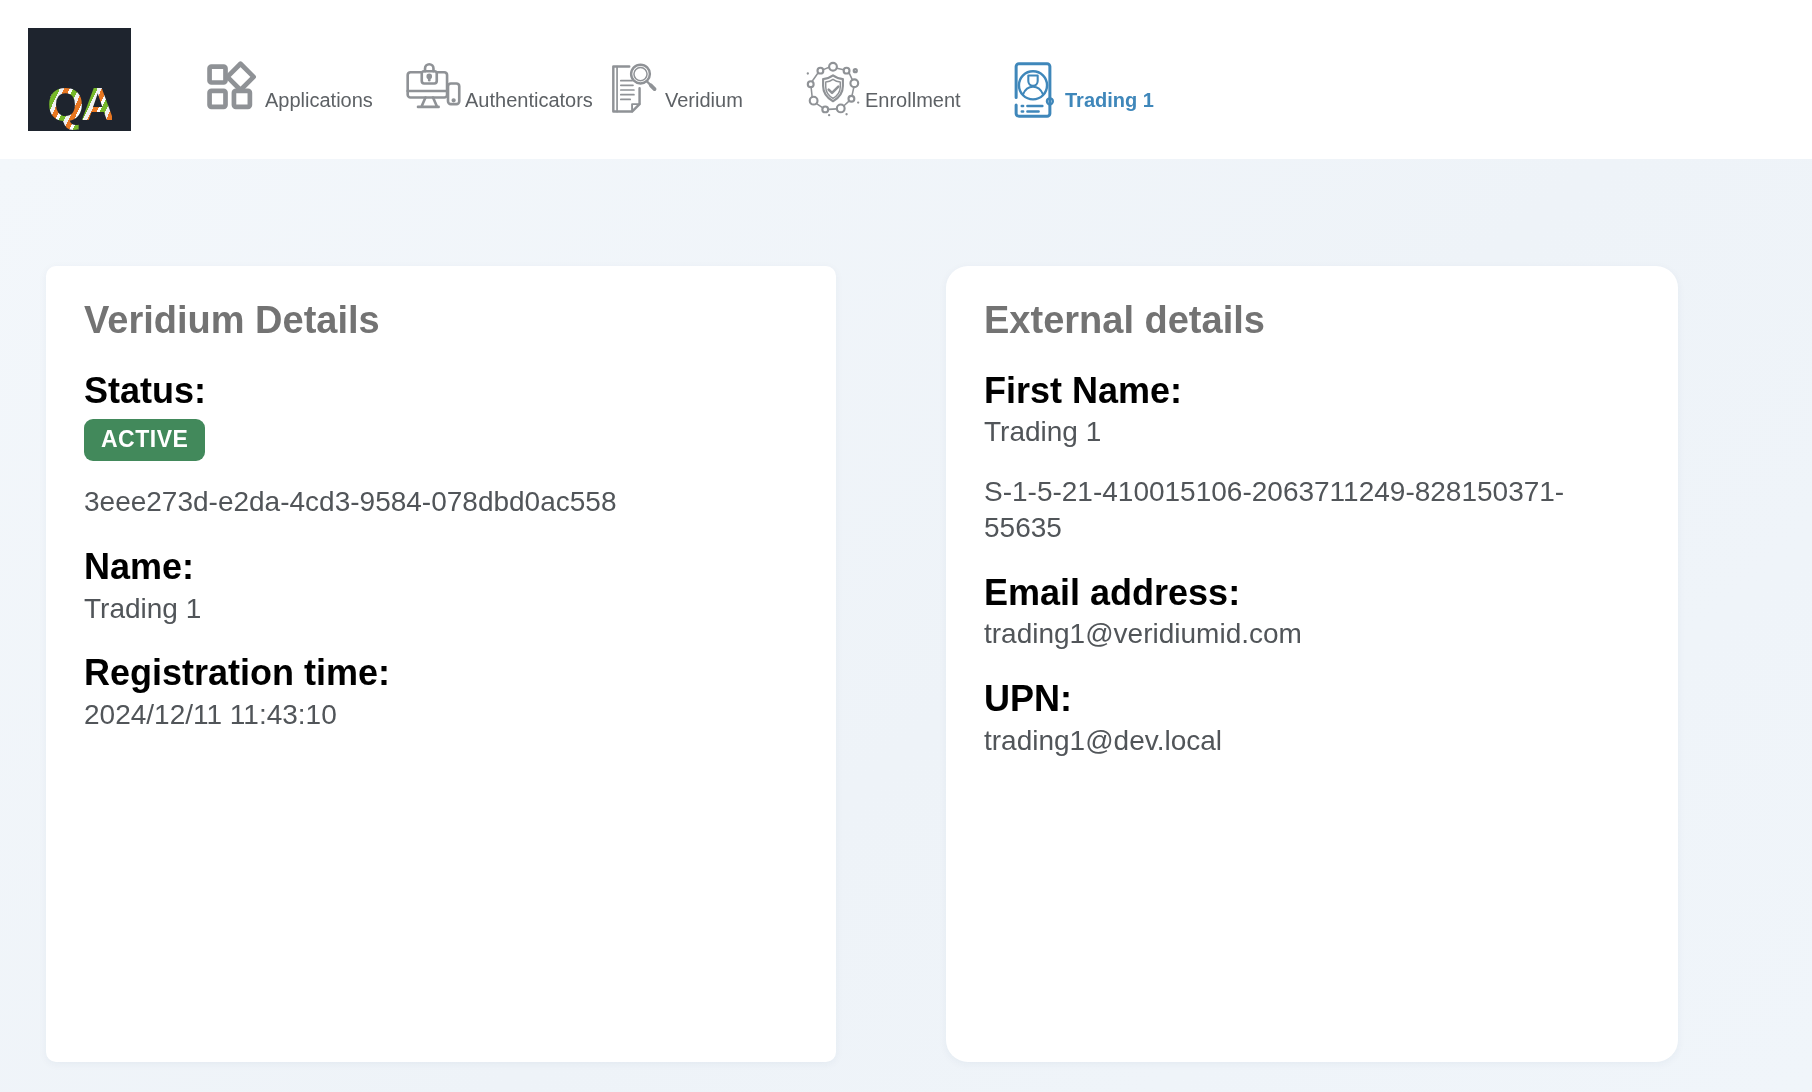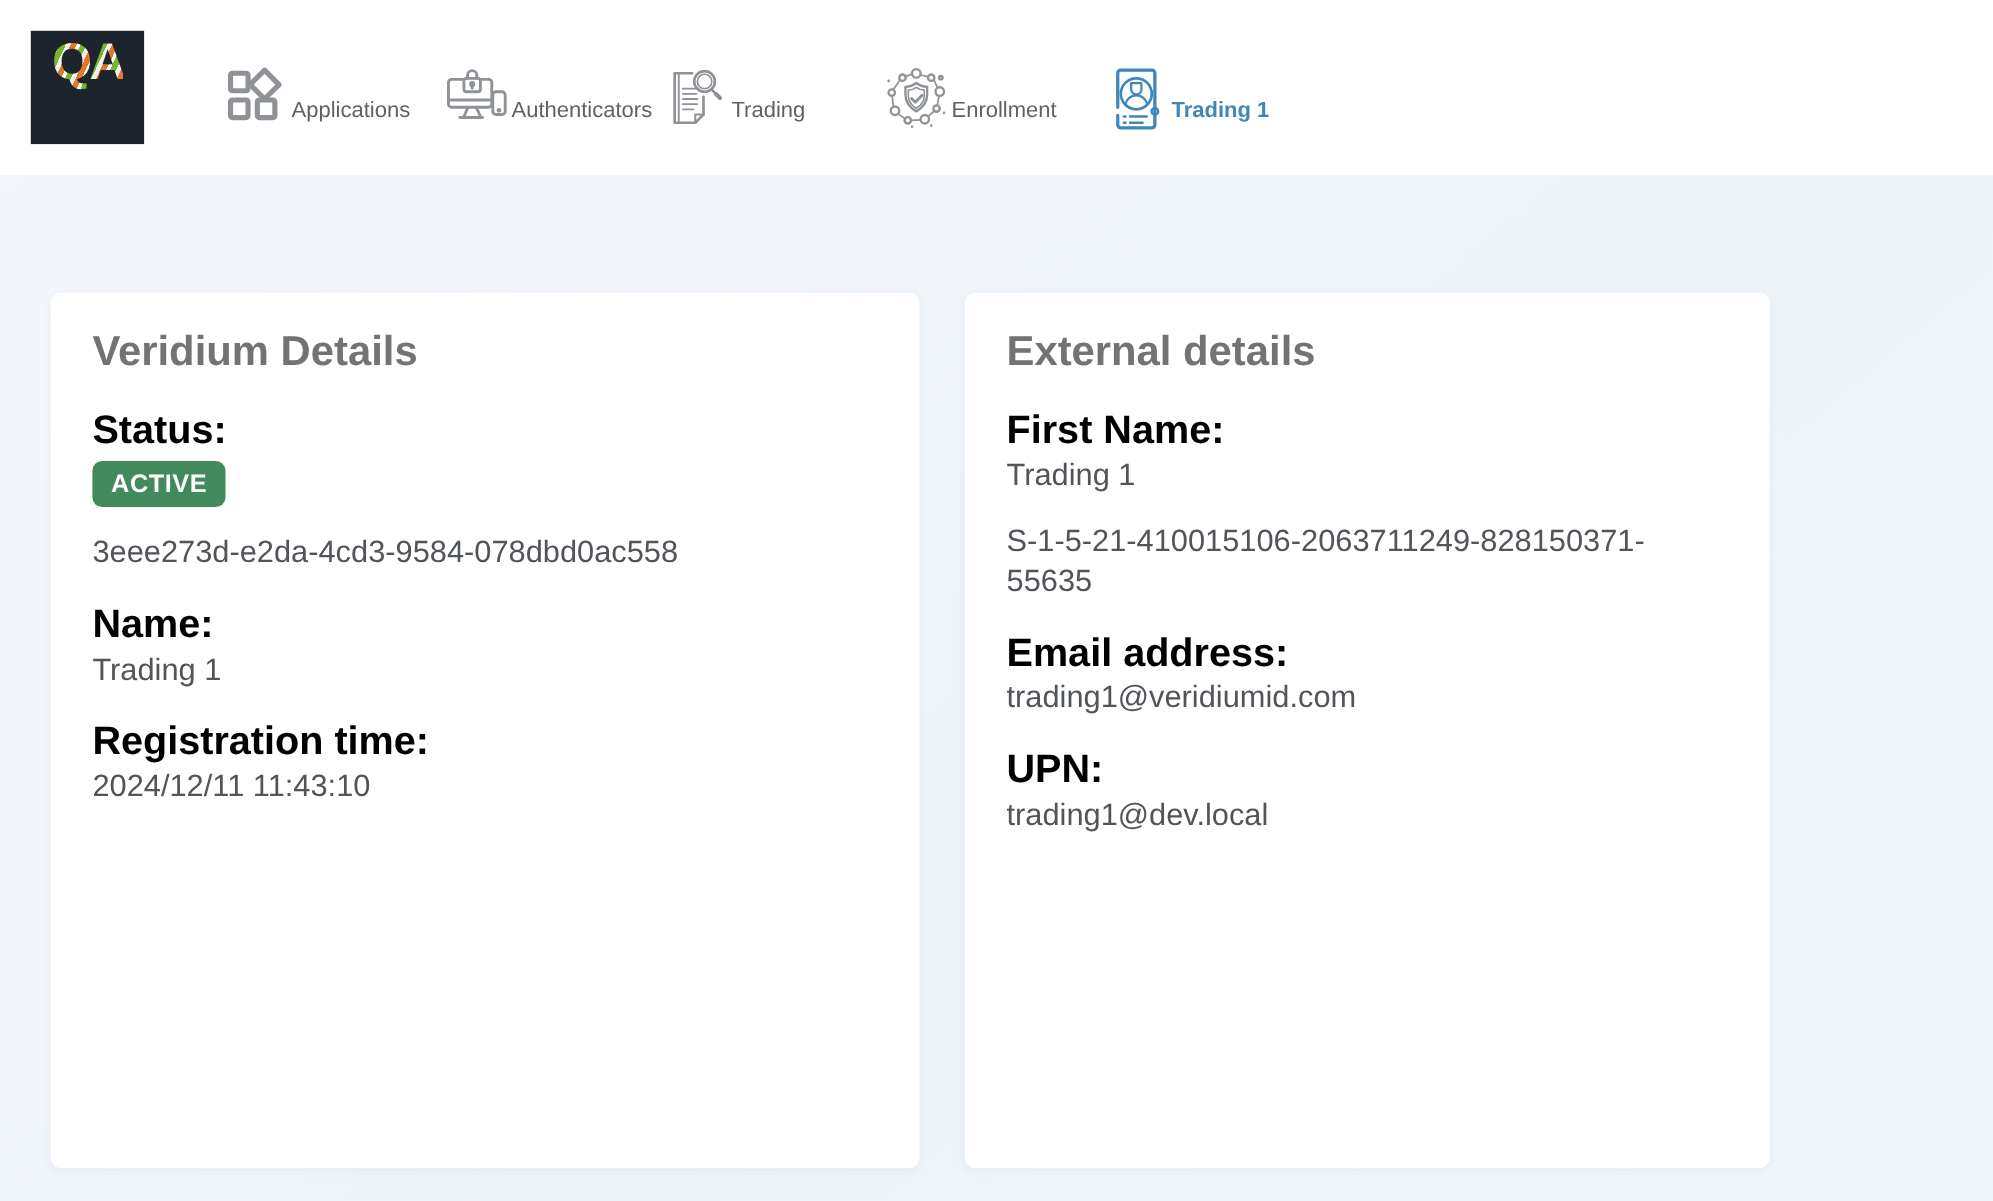--- a/index.html
+++ b/index.html
@@ -14,21 +14,21 @@
   .navbar {
     position: absolute; top: 0; left: 0;
     width: 1812px; height: 159px;
     background: #ffffff;
     z-index: 2;
   }
   .logo {
     position: absolute; left: 28px; top: 28px;
     width: 103px; height: 103px;
     background: #1e242e;
-    display: flex; align-items: flex-start; justify-content: center;
+    display: flex; align-items: flex-end; justify-content: center;
     cursor: pointer;
   }
   .logo-text {
     font-size: 47px; font-weight: 800; letter-spacing: -3px;
     background: repeating-linear-gradient(115deg,
       #f2f2f2 0px, #f2f2f2 4px,
       #e87722 4px, #e87722 9px,
       #ffffff 9px, #ffffff 12px,
       #76b82a 12px, #76b82a 17px);
     -webkit-background-clip: text;
@@ -66,21 +66,21 @@
   }
   .card {
     position: absolute; top: 107px;           
     background: #ffffff;
     border-radius: 10px;
     box-shadow: 0 2px 8px rgba(25, 50, 90, 0.05);
     padding: 28px 38px;
     height: 796px;
   }
   .card.left  { left: 46px;  width: 790px; }
-  .card.right { left: 877px; width: 732px; }
+  .card.right { left: 946px; width: 732px; border-radius: 22px; }
   .card-title {
     font-size: 38px; font-weight: bold; color: #737373;
     line-height: 1.2;
     margin: 4px 0 24px 0;
   }
   .field { margin-bottom: 23px; }
   .field-label {
     font-size: 36px; font-weight: bold; color: #000000;
     line-height: 1.3;
   }
@@ -148,21 +148,21 @@
           <path d="M28 7 H11 v48 h20 l8 -8 V30"></path>
           <path d="M15 7 v48" stroke-width="1.8"></path>
           <path d="M31 55 v-8 h8" stroke-width="2"></path>
           <path d="M19 22 h12 M19 27 h13 M19 32 h14 M19 37 h14 M19 42 h10" stroke-width="1.8"></path>
           <circle cx="40" cy="15" r="10"></circle>
           <circle cx="40" cy="15" r="7" stroke-width="1.6"></circle>
           <path d="M47 23 l3 3" stroke-width="2.4"></path>
           <path d="M51 27 l4 4" stroke-width="4"></path>
         </svg>
       </span>
-      <span class="nav-label">Trading</span>
+      <span class="nav-label">Veridium</span>
     </div>
 
     <div class="nav-item">
       <span class="icon-box">
         <svg width="62" height="62" viewBox="0 0 64 64" fill="none" stroke="currentColor" stroke-width="2.2" stroke-linecap="round" stroke-linejoin="round">
           <path d="M32 17 c3.4 2.6 6.8 3.6 10.2 3.6 v7.2 c0 7.4-4.3 12.4-10.2 15.8 c-5.9-3.4-10.2-8.4-10.2-15.8 v-7.2 c3.4 0 6.8-1 10.2-3.6 z"></path>
           <path d="M32 21 c2.5 1.9 5 2.7 7.5 2.7 v5.3 c0 5.5-3.2 9.2-7.5 11.7 c-4.3-2.5-7.5-6.2-7.5-11.7 v-5.3 c2.5 0 5-0.8 7.5-2.7 z" stroke-width="1.5"></path>
           <path d="M27.5 31.5 l3.5 3.5 l6.5-6.5" stroke-width="2.6"></path>
           <circle cx="32" cy="8" r="4"></circle>
           <circle cx="46" cy="12" r="3"></circle>

